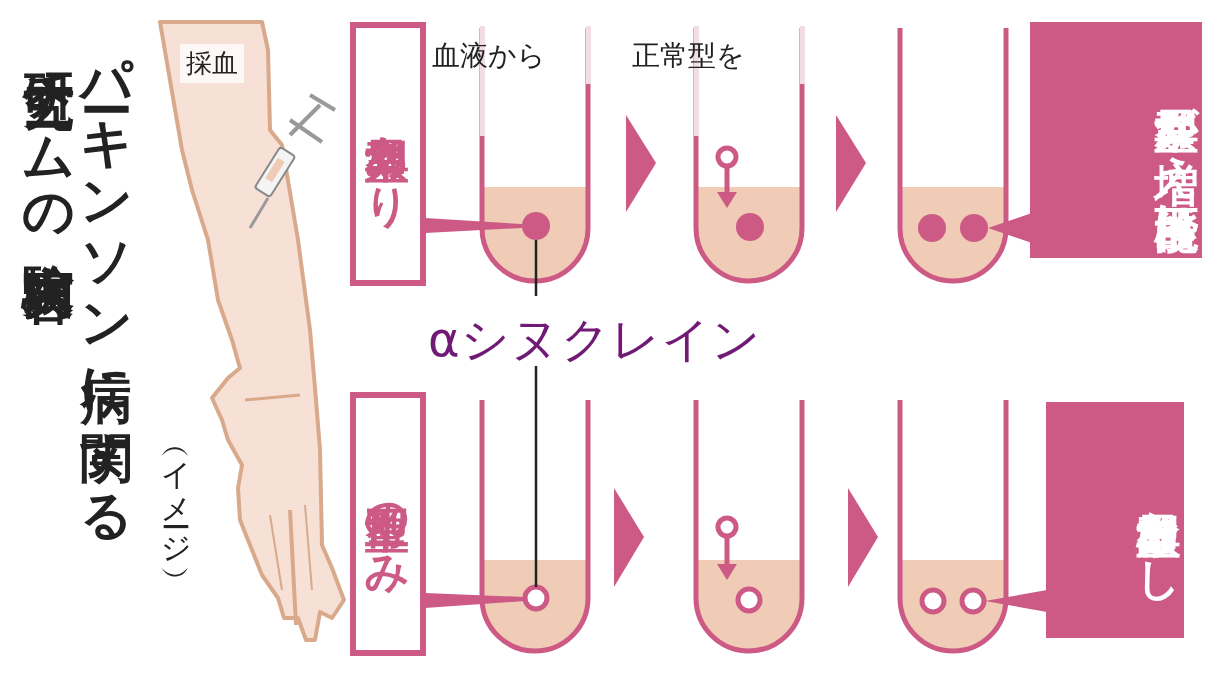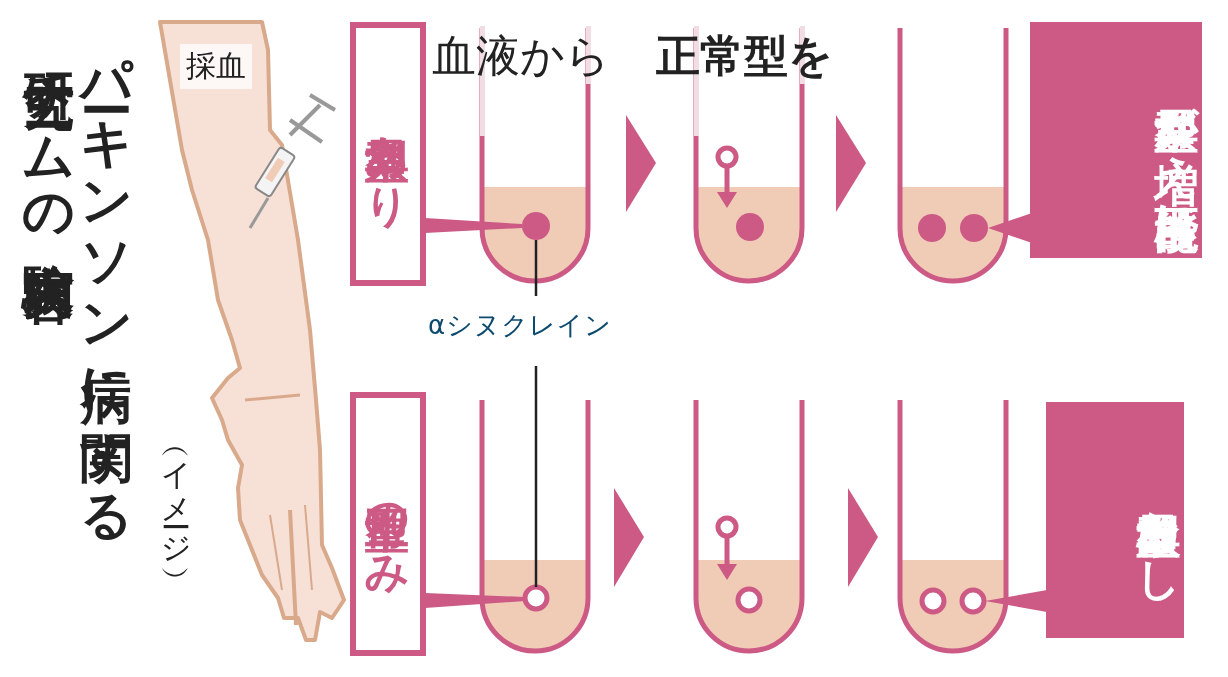--- a/index.html
+++ b/index.html
@@ -1,25 +1,25 @@
 <!DOCTYPE html>
 <html><head>
 <meta charset="utf-8">
 <style>
   html,body{margin:0;padding:0;background:#ffffff;}
   body{width:1228px;height:677px;position:relative;overflow:hidden;font-family:"DejaVu Sans","Liberation Sans",sans-serif;}
   .abs{position:absolute;}
   .vtext{writing-mode:vertical-rl;text-orientation:upright;}
   .title-col{font-weight:bold;color:#222;font-size:52px;line-height:58px;letter-spacing:2px;}
   .note{color:#222;font-size:30px;letter-spacing:2px;}
-  .step-label{color:#222;font-size:44px;line-height:44px;font-weight:normal;}
+  .step-label{color:#222;font-size:28px;line-height:44px;font-weight:normal;}
   .cond-box{border:6px solid #cc5a85;background:#fff;color:#cc5a85;font-weight:bold;font-size:44px;display:flex;align-items:center;justify-content:center;box-sizing:border-box;}
   .callout{background:#cc5a85;color:#fff;font-weight:bold;font-size:44px;line-height:50px;display:flex;align-items:flex-start;justify-content:center;box-sizing:border-box;padding-top:18px;}
-  .alpha-label{color:#0c4a6e;font-size:26px;font-style:normal;letter-spacing:1px;}
-  .blood-label{background:rgba(255,255,255,0.75);color:#222;font-size:30px;padding:2px 6px;}
+  .alpha-label{color:#701a75;font-size:48px;font-style:normal;letter-spacing:1px;}
+  .blood-label{background:rgba(255,255,255,0.75);color:#222;font-size:26px;padding:2px 6px;}
   svg{position:absolute;left:0;top:0;}
 </style>
 </head>
 <body>
 
 <svg width="1228" height="677" viewBox="0 0 1228 677">
 
   <g>
     <path d="M160 22 L262 22 L268 50 L270 130 L282 145 L298 240 L310 330 L316 400 L320 450 L322 545 L332 568 L344 600 L332 618 L320 612 L315 640 L306 640 L298 618 L284 618 L278 598 L262 575 L248 540 L240 520 L238 488 L242 465 L228 440 L222 420 L212 398 L228 378 L240 368 L232 340 L218 300 L208 240 L192 190 L182 150 Z" fill="#f7e0d6" stroke="#d9a98c" stroke-width="4" stroke-linejoin="round"></path>
     <path d="M245 400 L300 395" stroke="#d9a98c" stroke-width="3" fill="none"></path>
@@ -98,21 +98,21 @@
 
 <div class="abs vtext title-col" style="left:78px;top:22px;height:640px;">パーキンソン病に関する</div>
 <div class="abs vtext title-col" style="left:20px;top:32px;height:620px;">研究チームの実験内容</div>
 <div class="abs vtext note" style="left:155px;top:438px;height:210px;">（イメージ）</div>
 
 <div class="abs blood-label" style="left:180px;top:44px;">採血</div>
 
 <div class="abs step-label" style="left:432px;top:34px;">
   <div>血液から</div>
 </div>
-<div class="abs step-label" style="left:656px;top:34px;font-weight:bold;">
+<div class="abs step-label" style="left:632px;top:34px;">
   <div>正常型を</div>
 </div>
 
 <div class="abs cond-box vtext" style="left:350px;top:22px;width:76px;height:264px;">
   <span>異常型あり</span>
 </div>
 <div class="abs cond-box vtext" style="left:350px;top:392px;width:76px;height:264px;">
   <span>正常型のみ</span>
 </div>
 

